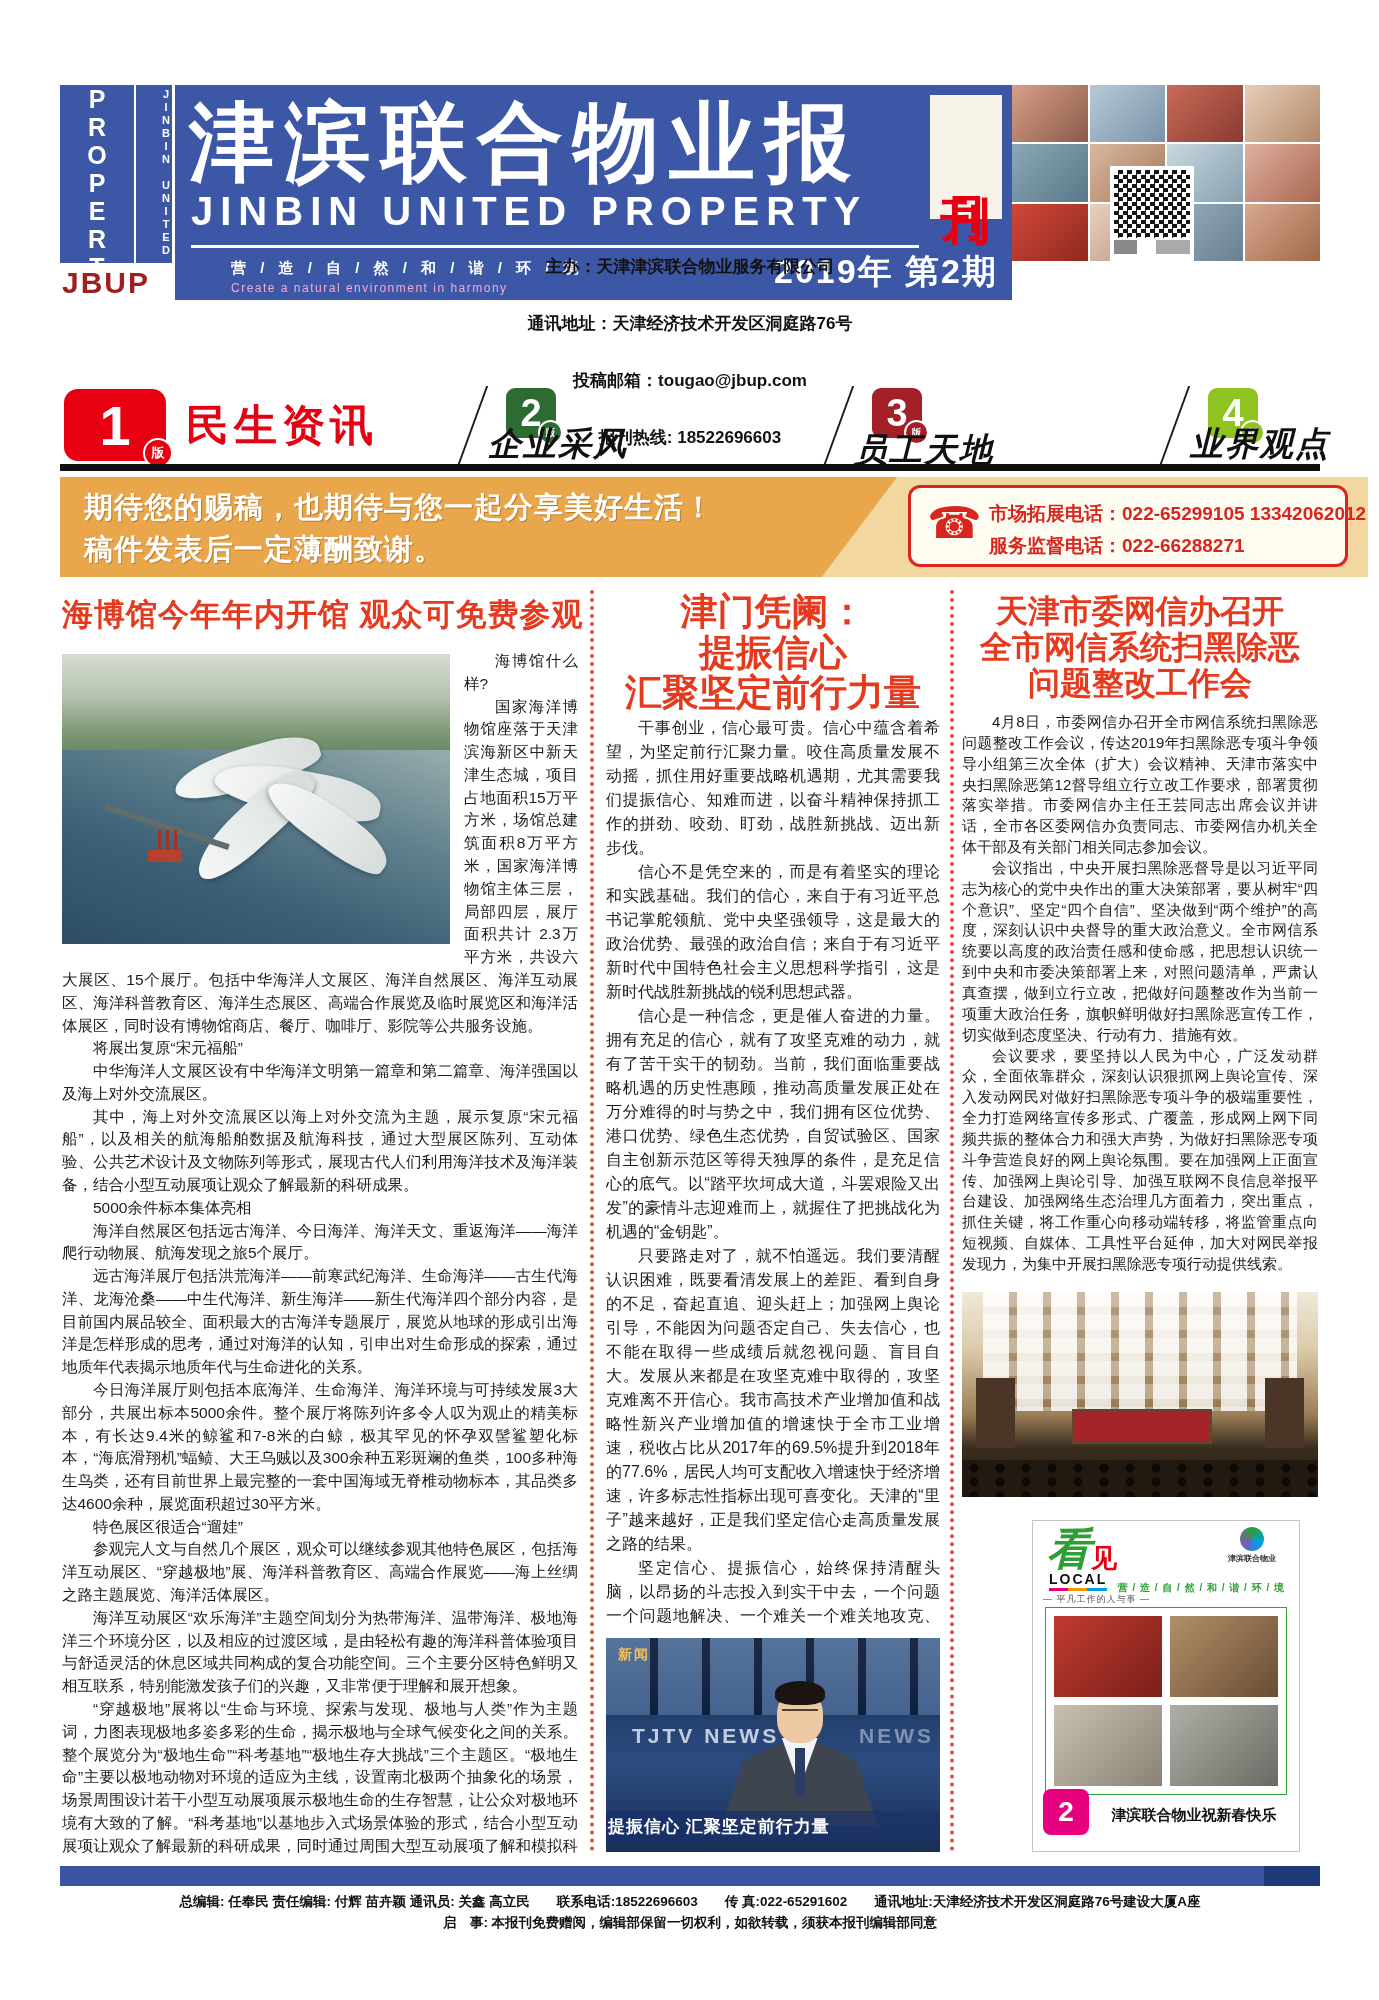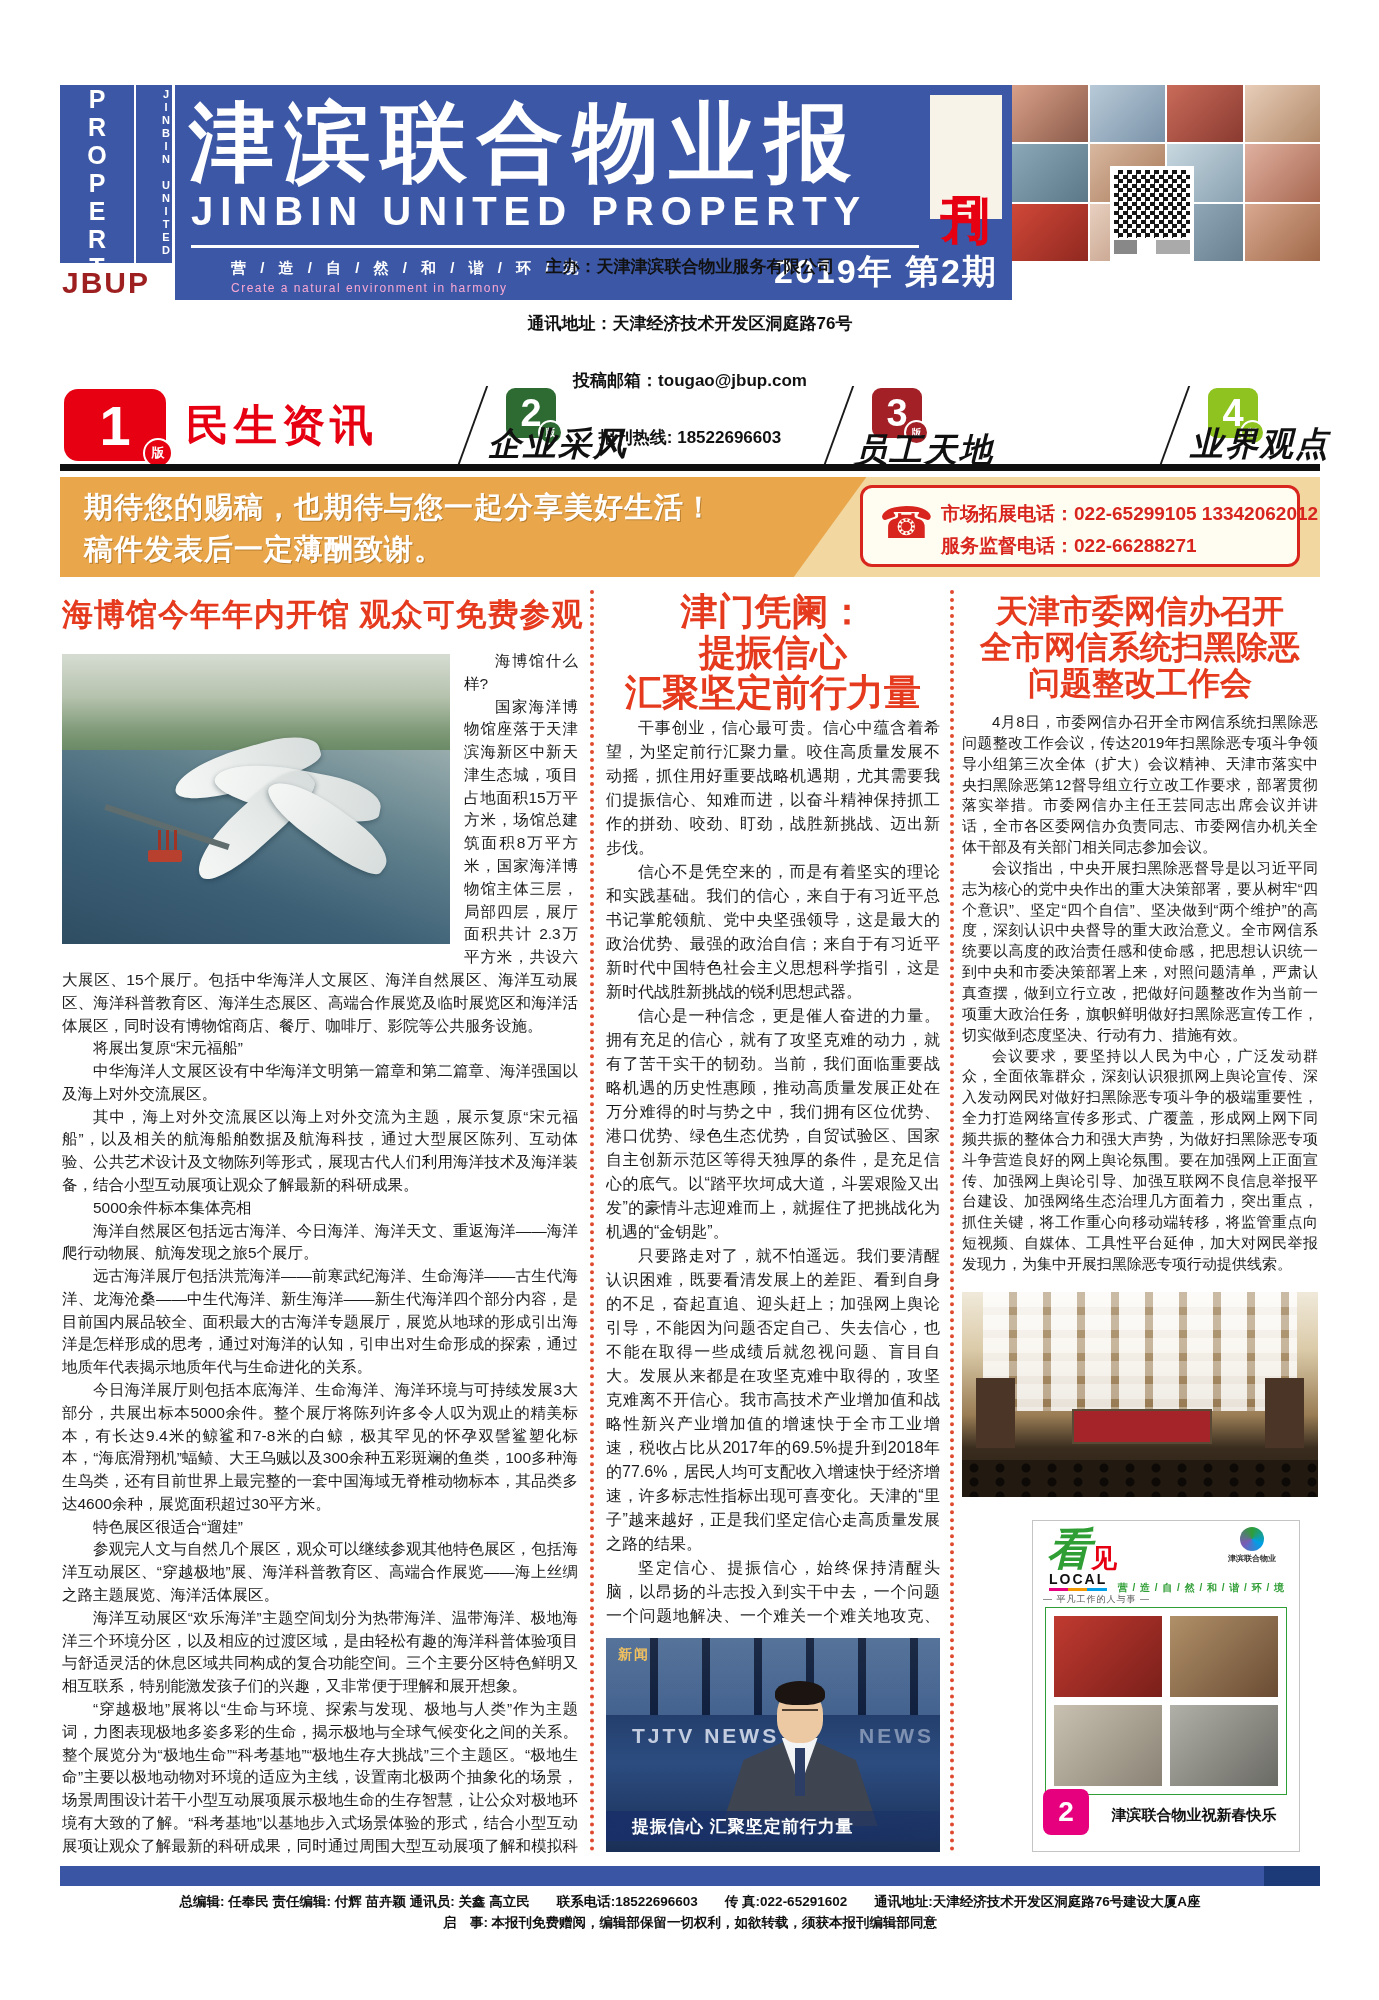--- a/index.html
+++ b/index.html
@@ -52,21 +52,21 @@
   .badge-4 .badge-ban{background:#8fc31f;width:21px;height:21px;font-size:10px;}
   .nav-label-1{position:absolute;left:186px;top:397px;font-size:43px;color:#e60012;font-weight:bold;letter-spacing:5px;}
   .nav-label{position:absolute;font-size:33px;color:#101010;font-weight:bold;font-style:italic;
              font-family:"Liberation Serif","DejaVu Serif",serif;letter-spacing:2px;}
   .lab-2{left:488px;top:422px;} .lab-3{left:854px;top:400px;margin-top:28px;} .lab-4{left:1190px;top:422px;}
   .nav-sep{position:absolute;top:386px;width:2px;height:78px;background:#1a1a1a;transform:skewX(-20deg);}
   .sep-a{left:472px;} .sep-b{left:838px;} .sep-c{left:1174px;}
   .nav-rule{position:absolute;left:60px;top:464px;width:1260px;height:7px;background:#0f0f0f;}
 
   
-  .banner{position:absolute;left:60px;top:477px;width:1260px;height:100px;background:#f2d7a0;overflow:hidden;}
+  .banner{position:absolute;left:60px;top:477px;width:1260px;height:100px;background:#f2d7a0;overflow:hidden;padding-left:48px;}
   .banner-left{position:absolute;left:0;top:0;width:64%;height:100%;background:#e9a64b;clip-path:polygon(0 0,100% 0,91% 100%,0 100%);}
   .banner-t1{position:absolute;left:24px;top:11px;font-size:29px;font-weight:bold;color:#fff;letter-spacing:1px;text-shadow:1px 1px 0 rgba(140,90,20,.55);}
   .banner-t2{position:absolute;left:24px;top:53px;font-size:29px;font-weight:bold;color:#fff;letter-spacing:1px;text-shadow:1px 1px 0 rgba(140,90,20,.55);}
   .phone-box{position:absolute;right:20px;top:8px;width:440px;height:82px;background:#fffcf2;border:3px solid #d8261f;border-radius:12px;box-sizing:border-box;}
   .phone-icon{position:absolute;left:16px;top:13px;font-size:44px;color:#d8261f;line-height:1;}
   .phone-l1{position:absolute;left:78px;top:13px;font-size:19px;font-weight:bold;color:#d8261f;white-space:nowrap;}
   .phone-l2{position:absolute;left:78px;top:45px;font-size:19px;font-weight:bold;color:#d8261f;white-space:nowrap;}
 
   
   .dot-sep{position:absolute;top:590px;height:1262px;width:0;border-left:4px dotted #e0492f;}
@@ -100,21 +100,21 @@
   .tv-brand{position:absolute;left:26px;top:40%;color:rgba(235,240,250,.8);font-weight:bold;font-size:21px;letter-spacing:3px;}
   .tv-brand2{position:absolute;right:6px;top:40%;color:rgba(235,240,250,.45);font-weight:bold;font-size:21px;letter-spacing:3px;}
   .tv-logo{position:absolute;left:12px;top:8px;color:#f0c060;font-size:14px;font-weight:bold;letter-spacing:2px;}
   .tv-anchor-body{position:absolute;left:58%;bottom:12%;width:156px;height:92px;margin-left:-78px;background:#3f4451;
      clip-path:polygon(50% 0,86% 28%,100% 100%,0 100%,14% 28%);}
   .tv-anchor-shirt{position:absolute;left:58%;bottom:30%;width:36px;height:50px;margin-left:-18px;background:#f2f4f6;clip-path:polygon(0 0,100% 0,50% 100%);}
   .tv-anchor-tie{position:absolute;left:58%;bottom:26%;width:10px;height:48px;margin-left:-5px;background:#2c3e66;}
   .tv-anchor-head{position:absolute;left:58%;top:24%;width:46px;height:54px;margin-left:-23px;background:#edc9a3;border-radius:46% 46% 42% 42%;}
   .tv-anchor-hair{position:absolute;left:58%;top:20%;width:50px;height:24px;margin-left:-25px;background:#1c1410;border-radius:50% 50% 35% 35%;}
   .tv-glasses{position:absolute;left:58%;top:33%;width:36px;height:8px;margin-left:-18px;border-top:2px solid rgba(40,30,20,.8);}
-  .tv-caption{position:absolute;left:0;right:0;bottom:11px;height:30px;display:flex;align-items:center;padding-left:26px;
+  .tv-caption{position:absolute;left:0;right:0;bottom:11px;height:30px;display:flex;align-items:center;padding-left:2px;
      background:linear-gradient(90deg,rgba(24,48,104,.95),rgba(24,48,104,.45));color:#fff;font-weight:bold;font-size:17px;letter-spacing:1px;}
 
   .col3-title{position:absolute;left:962px;top:594px;width:356px;text-align:center;font-size:32px;line-height:1.12;font-weight:bold;color:#e63a1e;}
   .col3-text{position:absolute;left:962px;top:712px;width:356px;height:572px;overflow:hidden;font-size:15px;line-height:1.39;text-align:justify;}
 
   .conf-photo{position:absolute;left:962px;top:1292px;width:356px;height:205px;overflow:hidden;
      background:linear-gradient(180deg,#f0e9da 0%,#dbcba9 28%,#9a7d55 60%,#3a2d1f 76%,#241b12 100%);}
   .conf-ceiling{position:absolute;top:0;left:6%;right:6%;height:58%;opacity:.85;
      background-image:repeating-linear-gradient(90deg,rgba(255,255,255,.9) 0 26px,rgba(150,120,80,.55) 26px 34px),
                       repeating-linear-gradient(180deg,rgba(255,255,255,.85) 0 15px,rgba(140,112,75,.5) 15px 23px);}

